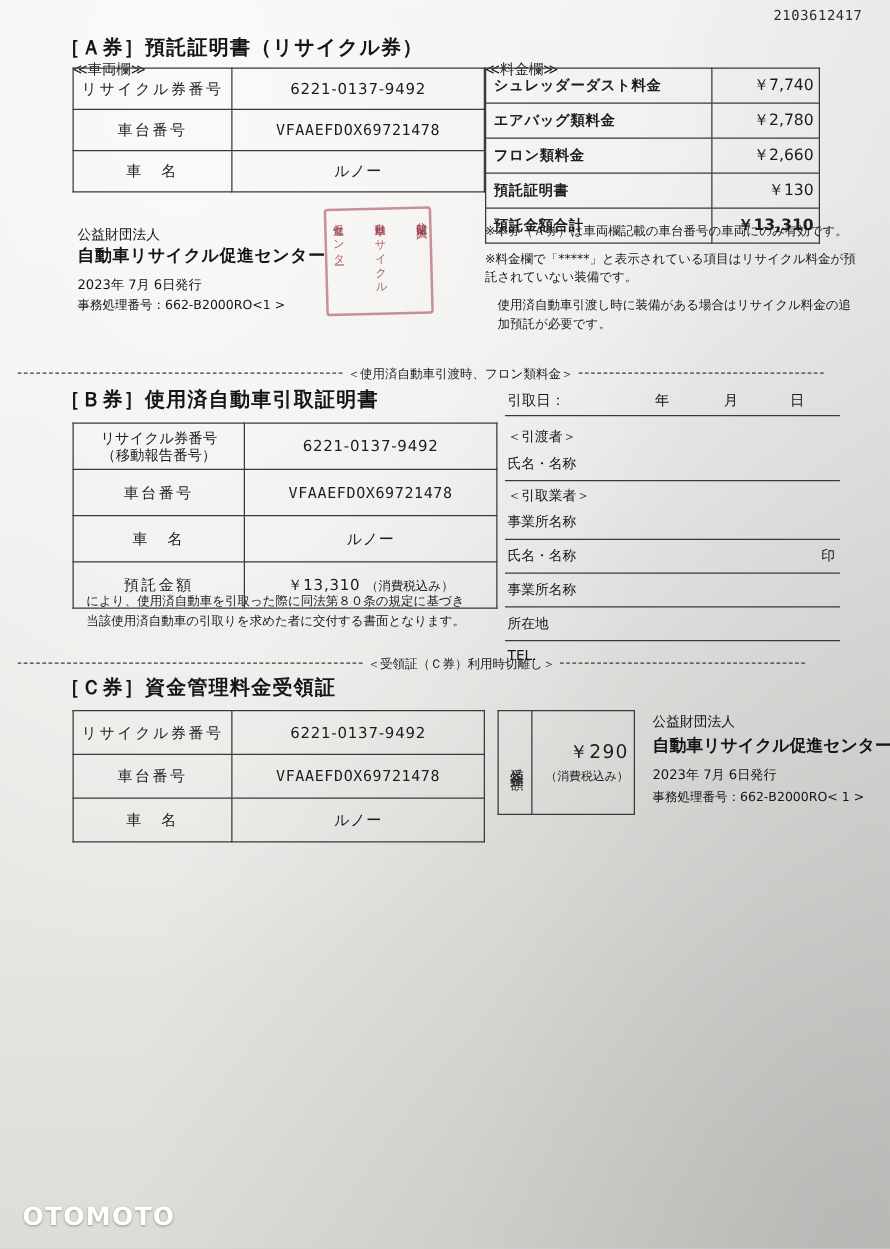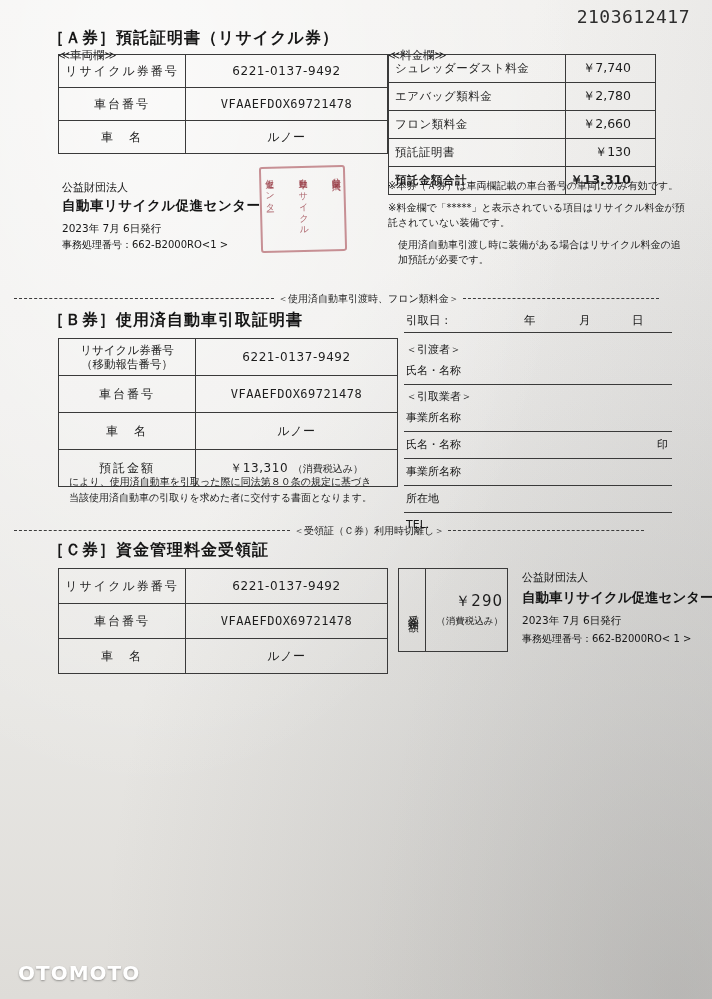--- a/index.html
+++ b/index.html
@@ -31,21 +31,21 @@
     background:
       radial-gradient(ellipse at 20% 8%, rgba(255,255,255,0.65), rgba(255,255,255,0) 55%),
       radial-gradient(ellipse at 95% 100%, rgba(120,120,120,0.30), rgba(255,255,255,0) 60%),
       linear-gradient(100deg, rgba(255,255,255,0.0) 60%, rgba(160,160,160,0.18) 100%);
     pointer-events: none;
   }
   .doc-id {
     position: absolute;
     right: 22px;
     top: 6px;
-    font-size: 18px;
+    font-size: 11px;
     letter-spacing: 0.5px;
     color: #2d2d2d;
     font-family: "DejaVu Sans Mono", "Liberation Mono", monospace;
   }
 
   
   table.grid {
     border-collapse: collapse;
   }
   table.grid td {
@@ -70,22 +70,22 @@
   .sect-label {
     font-size: 11.5px;
     color: #1d1d1d;
     margin: 6px 0 2px 10px;
   }
   #a-left { position: absolute; left: 10px; top: 26px; width: 330px; }
   #a-left table { width: 330px; }
   #a-left td.lbl { width: 118px; height: 26px; }
   #a-right { position: absolute; left: 340px; top: 26px; width: 268px; }
   #a-right table { width: 268px; }
-  #a-right td.fee-lbl { width: 170px; height: 21px; font-size: 11.5px; letter-spacing: 0.5px; padding-left: 6px;}
-  #a-right td.fee-val { text-align: right; font-size: 12.5px; padding-right: 24px; }
+  #a-right td.fee-lbl { width: 170px; height: 21px; font-size: 11.5px; letter-spacing: 0.5px; padding-left: 6px; font-weight: bold;}
+  #a-right td.fee-val { text-align: right; font-size: 12.5px; padding-right: 4px; }
   #a-right tr.total td { font-weight: bold; }
 
   .org-block {
     position: absolute;
     left: 14px;
     top: 152px;
     font-size: 11.5px;
     color: #151515;
     line-height: 1.45;
   }

